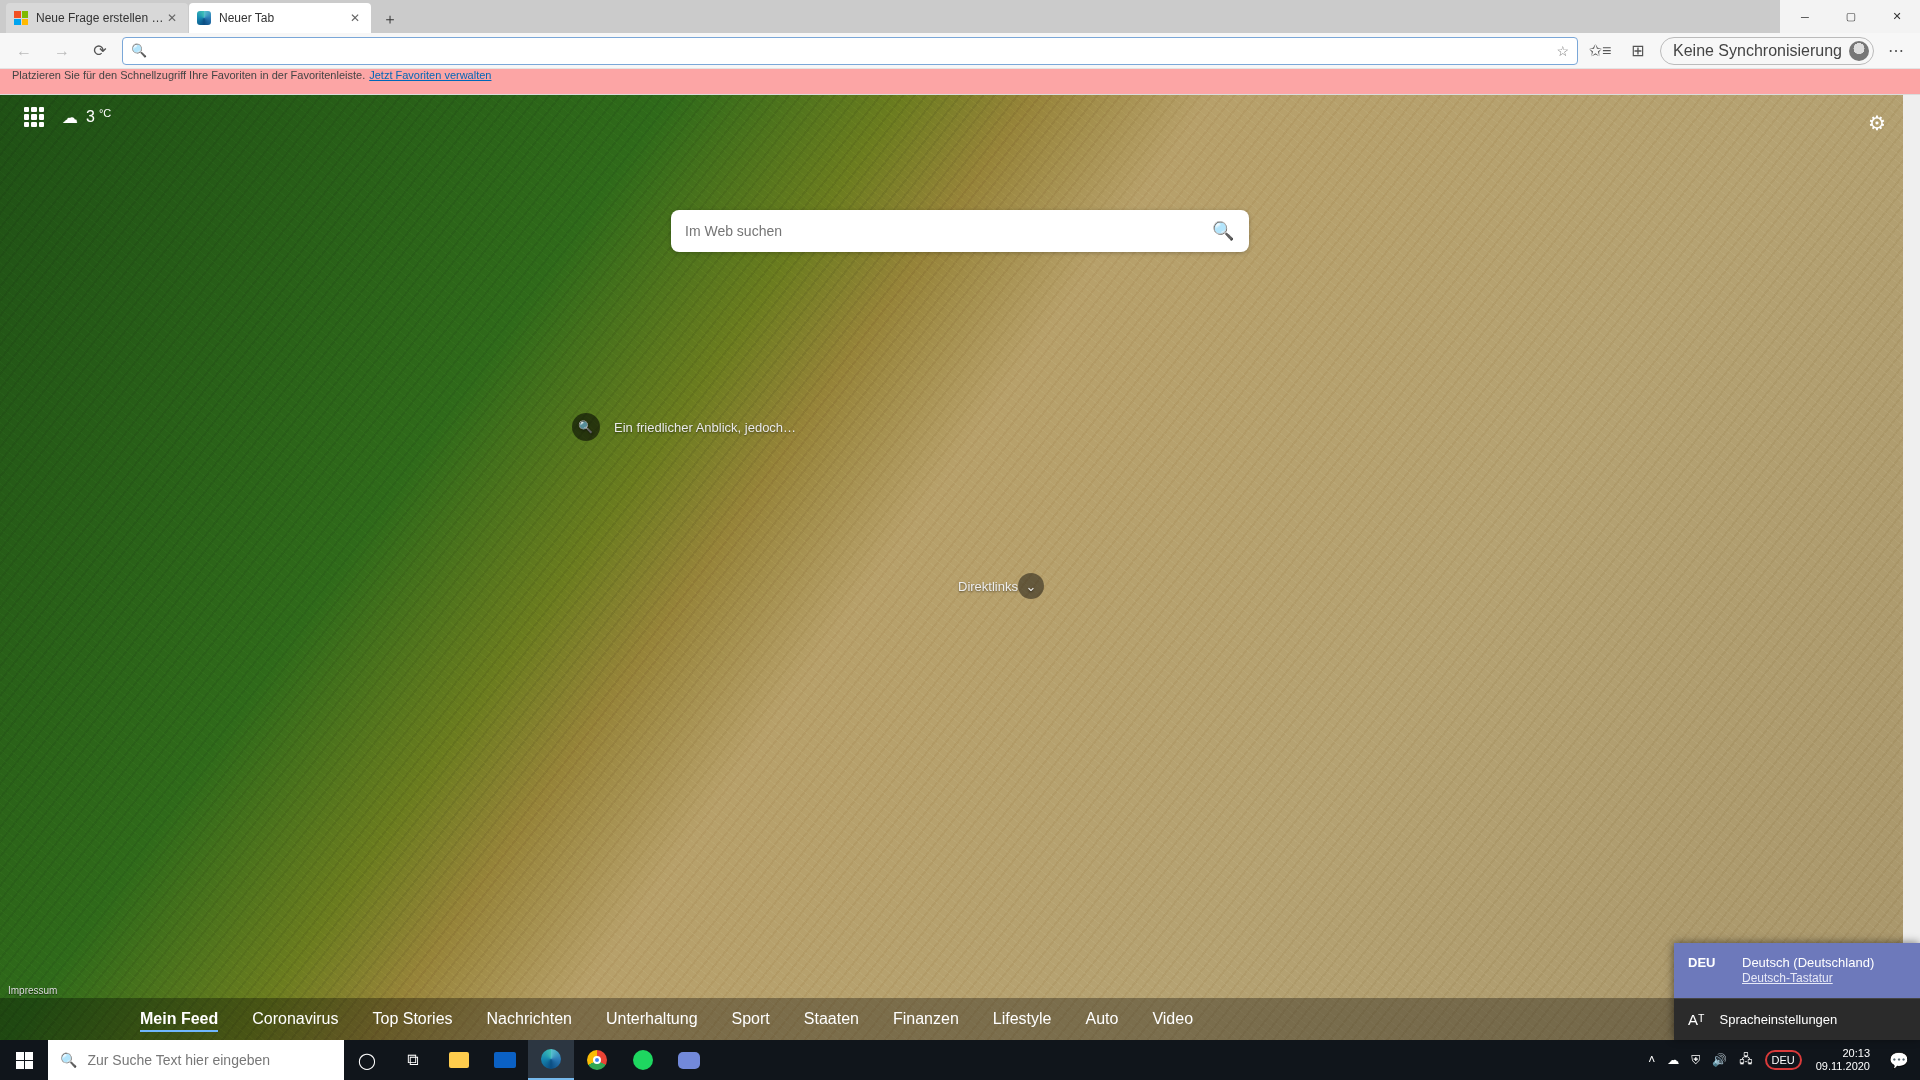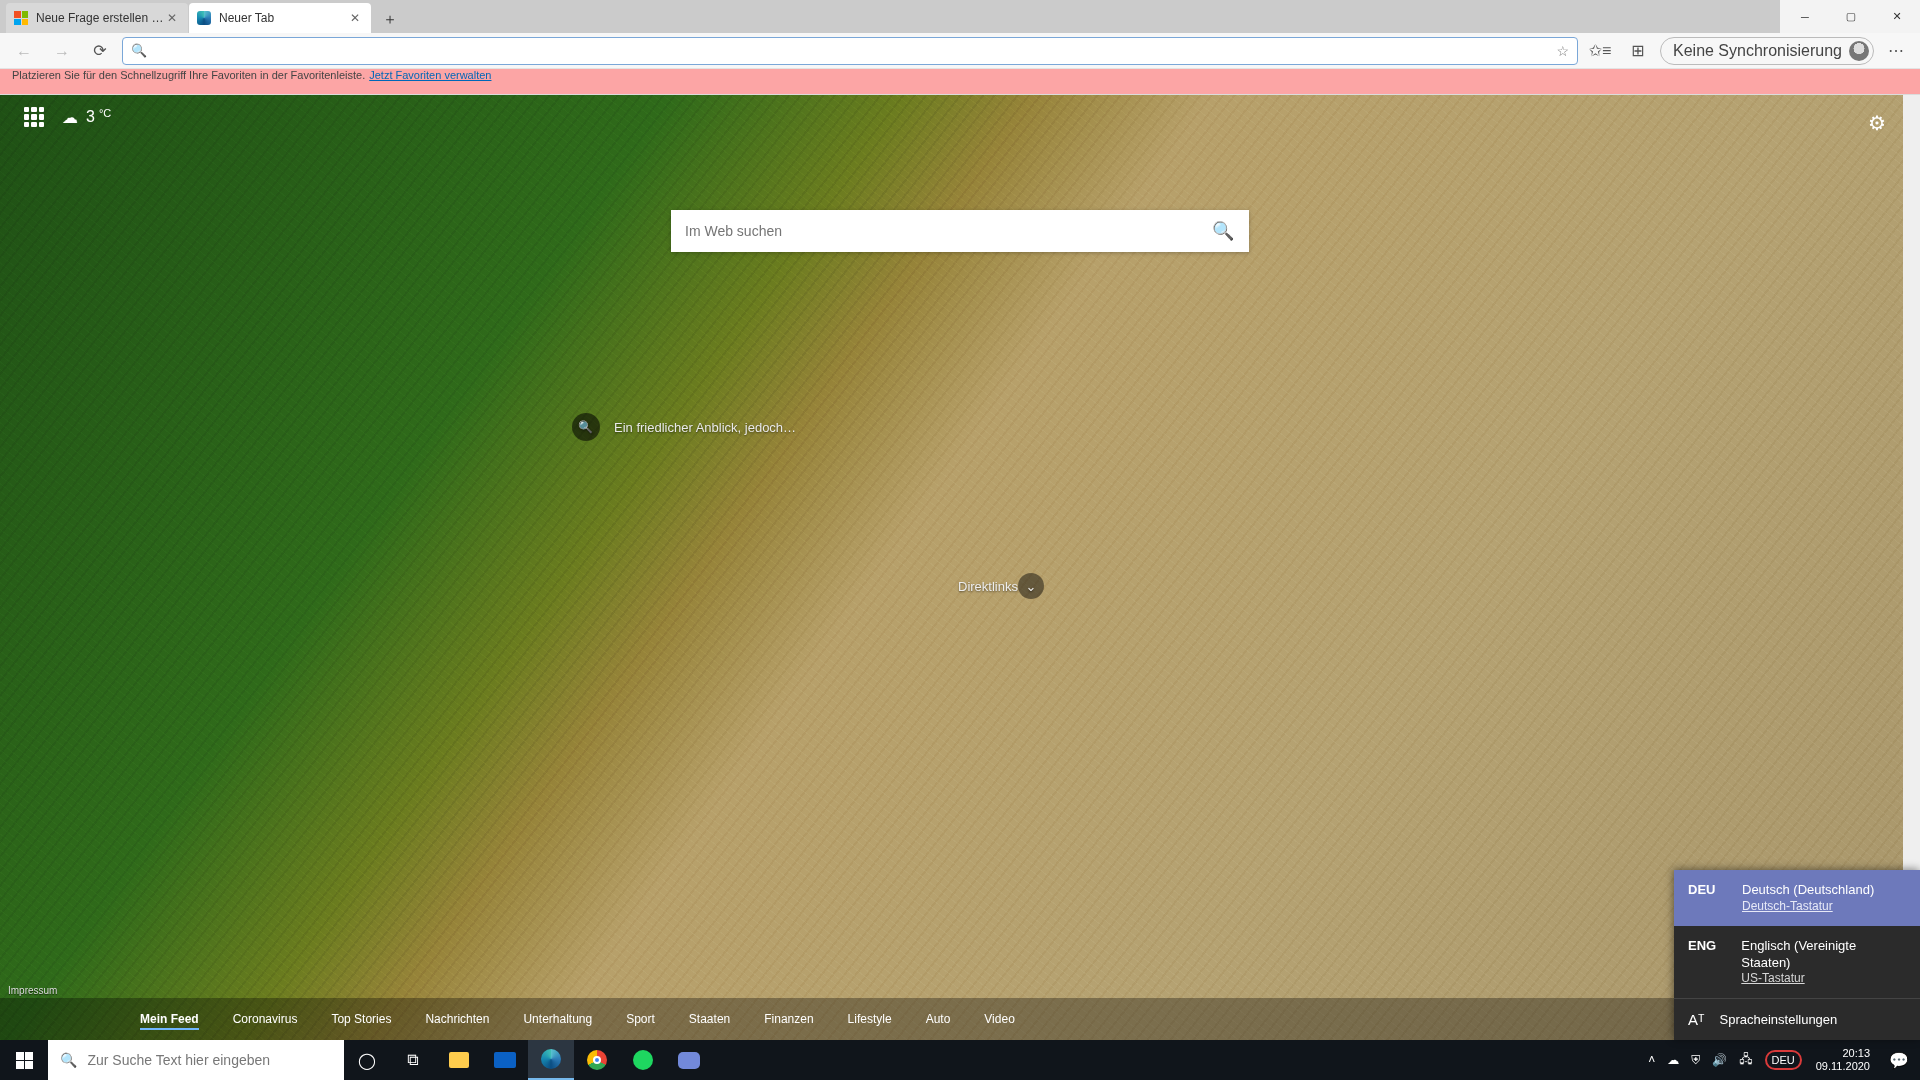--- a/index.html
+++ b/index.html
@@ -39,29 +39,29 @@
         repeating-linear-gradient(128deg, rgba(0,0,0,0.07) 0 2px, transparent 2px 9px),
         repeating-linear-gradient(38deg, rgba(255,255,255,0.05) 0 1px, transparent 1px 6px);
       mix-blend-mode:overlay;
     }
     .page-inner{position:absolute;inset:0;z-index:2;}
     .top-left{ position:absolute; top:12px; left:24px; display:flex; align-items:center; gap:18px; color:#fff; }
     .apps-grid{ width:20px;height:20px; display:grid;grid-template-columns:repeat(3,1fr);grid-template-rows:repeat(3,1fr);gap:2px;}
     .apps-grid span{background:#fff;border-radius:1px;}
     .weather{display:flex;align-items:center;gap:8px;font-size:16px;}
     .gear{position:absolute;top:16px;right:34px;color:#fff;font-size:20px;}
-    .searchbox{ position:absolute; top:115px; left:50%; transform:translateX(-50%); width:578px; height:42px; background:#fff; border-radius:0; display:flex; align-items:center; padding:0 14px; box-shadow:0 1px 4px rgba(0,0,0,0.25);}
+    .searchbox{ position:absolute; top:115px; left:50%; transform:translateX(-50%); width:578px; height:42px; background:#fff; border-radius:8px; display:flex; align-items:center; padding:0 14px; box-shadow:0 1px 4px rgba(0,0,0,0.25);}
     .searchbox input{ flex:1; border:none; outline:none; font-size:14px; color:#555;}
     .searchbox .go{ color:#2a74c7; font-size:18px; }
     .caption{ position:absolute; top:318px; left:572px; display:flex; align-items:center; gap:14px; color:#eaeaea; font-size:13px; text-shadow:0 1px 2px rgba(0,0,0,.5);}
     .caption .circ{ width:28px;height:28px;border-radius:50%;background:rgba(0,0,0,0.55);display:flex;align-items:center;justify-content:center;font-size:12px;}
     .direkt{position:absolute;top:478px; left:958px; display:flex; align-items:center; color:#eee; font-size:13px; text-shadow:0 1px 2px rgba(0,0,0,.5);}
     .direkt .circ{width:26px;height:26px;border-radius:50%;background:rgba(0,0,0,0.45);display:flex;align-items:center;justify-content:center;}
     .impress{position:absolute;bottom:44px;left:8px;color:#ddd;font-size:10px;text-shadow:0 1px 1px rgba(0,0,0,.6);}
-    .feedbar{ position:absolute; bottom:0; left:0; right:0; height:42px; background:rgba(0,0,0,0.32); display:flex; align-items:center; padding:16px 140px; gap:34px; color:#fff; font-size:12px; }
+    .feedbar{ position:absolute; bottom:0; left:0; right:0; height:42px; background:rgba(0,0,0,0.32); display:flex; align-items:center; padding:16px 140px; gap:34px; color:#fff; font-size:16px; }
     .feedbar .item{ padding:4px 0; cursor:pointer; white-space:nowrap;}
     .feedbar .item.active{ font-weight:600; border-bottom:2px solid #6fb7ff; padding-bottom:2px;}
     .themen{ position:absolute; right:160px; bottom:8px; height:27px; border:1px solid rgba(255,255,255,.6); border-radius:3px; color:#fff; font-size:12.5px; display:flex; align-items:center; padding:0 9px; gap:5px; background:rgba(0,0,0,.15);}
     .scroll-page{position:absolute;top:95px; right:0; width:17px; bottom:40px; background:#efefef;}
     
     .lang-fly{ position:absolute; right:0; bottom:40px; width:246px; background:#2b2b2b; color:#fff; font-size:13px; box-shadow:-1px -1px 8px rgba(0,0,0,.45); z-index:50;}
     .lang-row{ display:flex; padding:12px 14px 11px; gap:14px; }
     .lang-row.sel{ background:#6d79bb;}
     .lang-row .code{ font-weight:700; width:40px; font-size:13px;}
     .lang-row .txt{ line-height:1.3;}
@@ -202,27 +202,20 @@
 <div class="scroll-page"></div>
 
 <div class="lang-fly">
   <div class="lang-row sel">
     <div class="code">DEU</div>
     <div class="txt">
       <div>Deutsch (Deutschland)</div>
       <div class="sub">Deutsch-Tastatur</div>
     </div>
   </div>
-  <div class="lang-row">
-    <div class="code">ENG</div>
-    <div class="txt">
-      <div>Englisch (Vereinigte Staaten)</div>
-      <div class="sub">US-Tastatur</div>
-    </div>
-  </div>
   <div class="lang-sep"></div>
   <div class="lang-pref">
     <span class="ic">Aᵀ</span>
     <span>Spracheinstellungen</span>
   </div>
 </div>
 
 <div class="taskbar">
   <div class="start">
     <svg viewBox="0 0 17 17">

